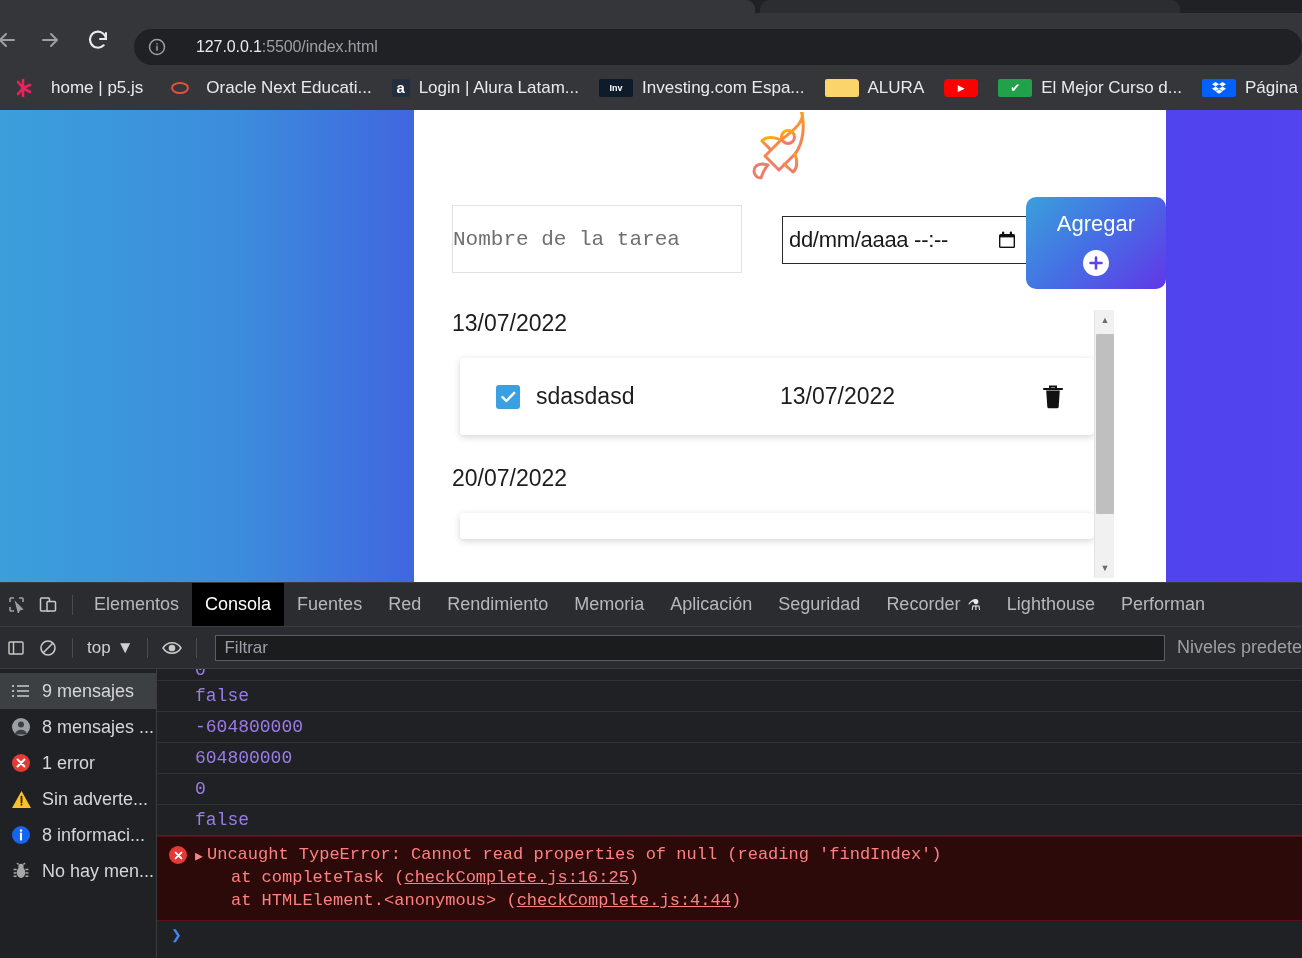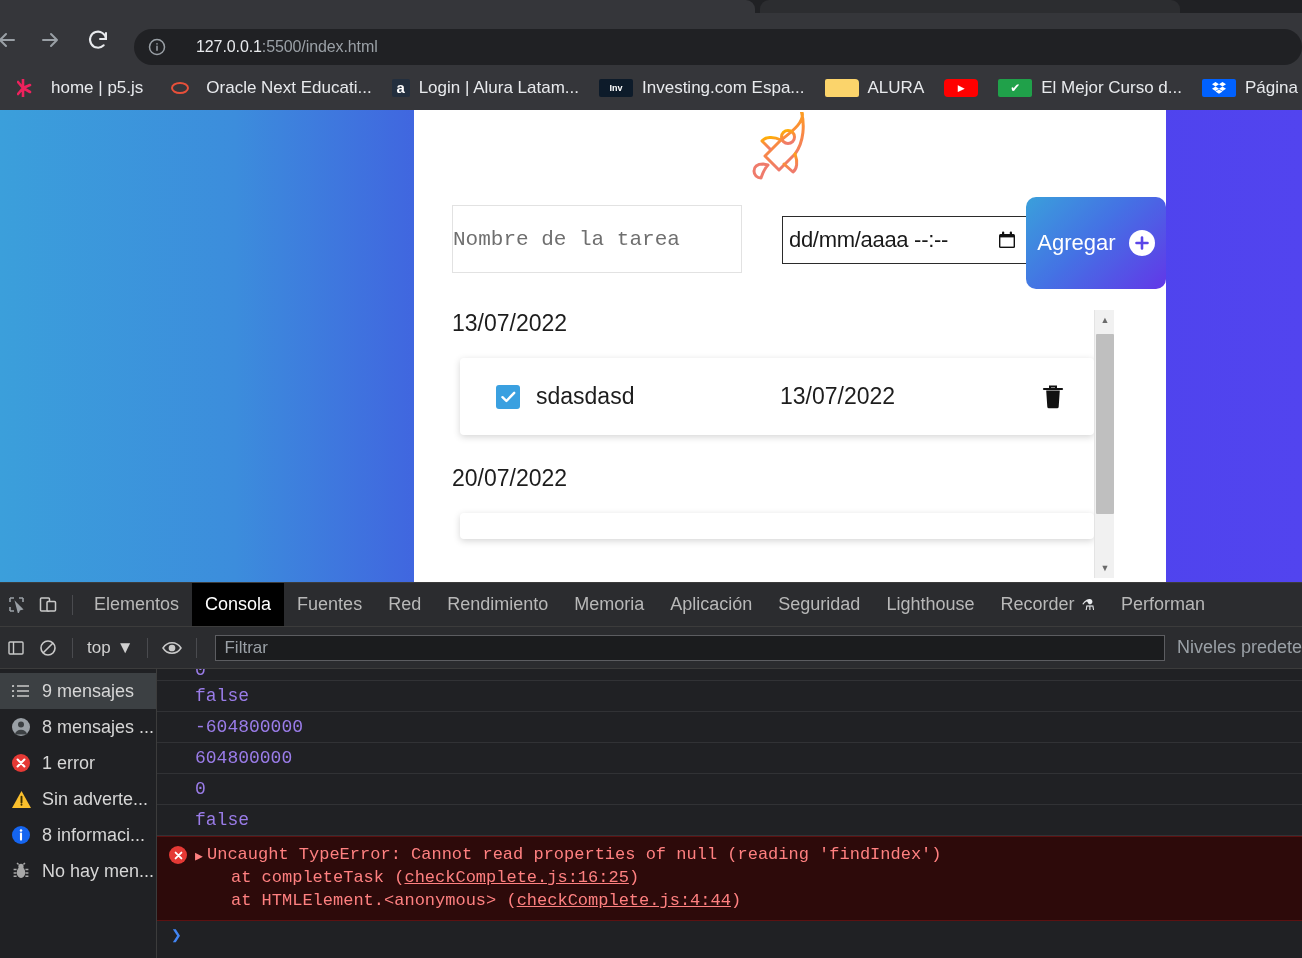--- a/index.html
+++ b/index.html
@@ -114,21 +114,21 @@
     margin-left: 6px; letter-spacing: -0.3px; white-space: nowrap;
   }
   .date-cal {
     position: absolute; right: 9px; top: 50%; transform: translateY(-50%);
     width: 20px; height: 20px;
   }
   .add-btn {
     position: absolute; left: 574px; top: 0; width: 140px; height: 92px;
     border: none; border-radius: 10px;
     background: linear-gradient(135deg,#3aa0db 0%,#4472e4 45%,#6237e8 100%);
-    color: #fff; display: flex; flex-direction: row;
+    color: #fff; display: flex; flex-direction: column;
     align-items: center; justify-content: center; gap: 13px;
     font-family: "Liberation Sans", sans-serif; cursor: pointer;
   }
   .add-btn-label { font-size: 22px; }
   .add-plus {
     width: 26px; height: 26px; border-radius: 50%; background: #fff;
     color: #5a46e8; font-size: 22px; line-height: 24px; font-weight: bold;
     display: flex; align-items: center; justify-content: center;
   }
 
@@ -482,25 +482,25 @@
       <div class="dt-tab">
           <span>Memoria</span>
         </div>
       <div class="dt-tab">
           <span>Aplicación</span>
         </div>
       <div class="dt-tab">
           <span>Seguridad</span>
         </div>
       <div class="dt-tab">
-          <span>Lighthouse</span>
-        </div>
-      <div class="dt-tab">
           <span>Recorder</span>
           <span class="flask">⚗</span>
+        </div>
+      <div class="dt-tab">
+          <span>Lighthouse</span>
         </div>
       <div class="dt-tab">
           <span>Performan</span>
         </div>
     </div>
 
     <div class="dt-toolbar">
       <div class="dt-icon-btn">
         <svg width="16" height="16" viewBox="0 0 16 16" fill="none" stroke="#c9c9c9" stroke-width="1.4">
             <rect x="1" y="2" width="14" height="12" rx="1"></rect>

